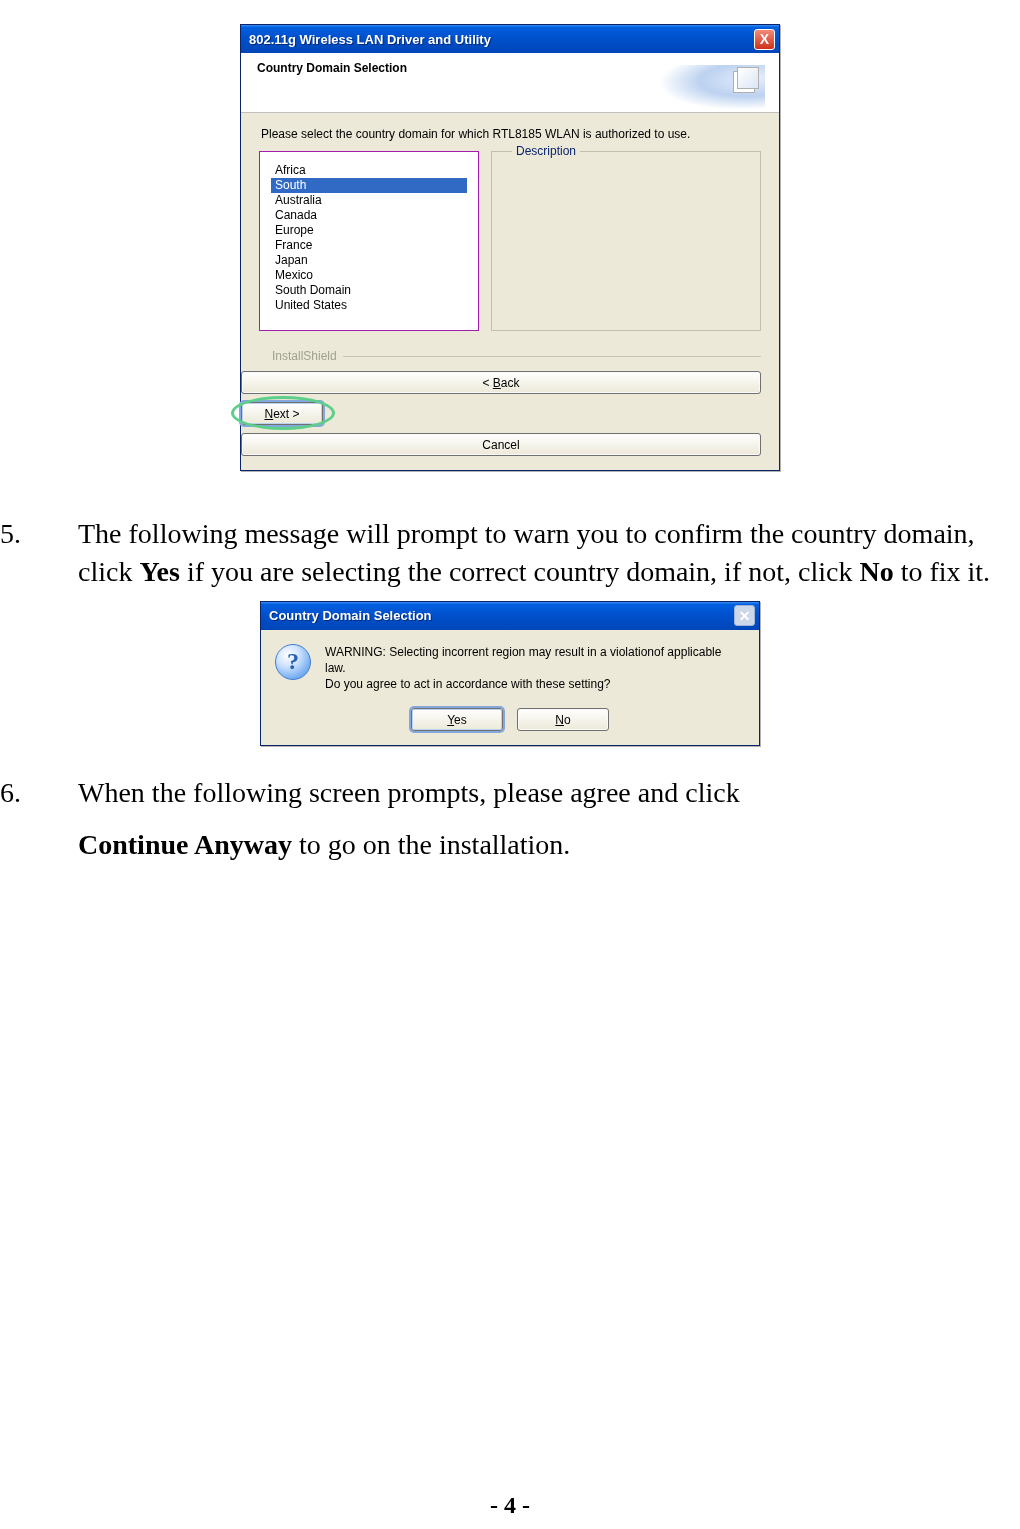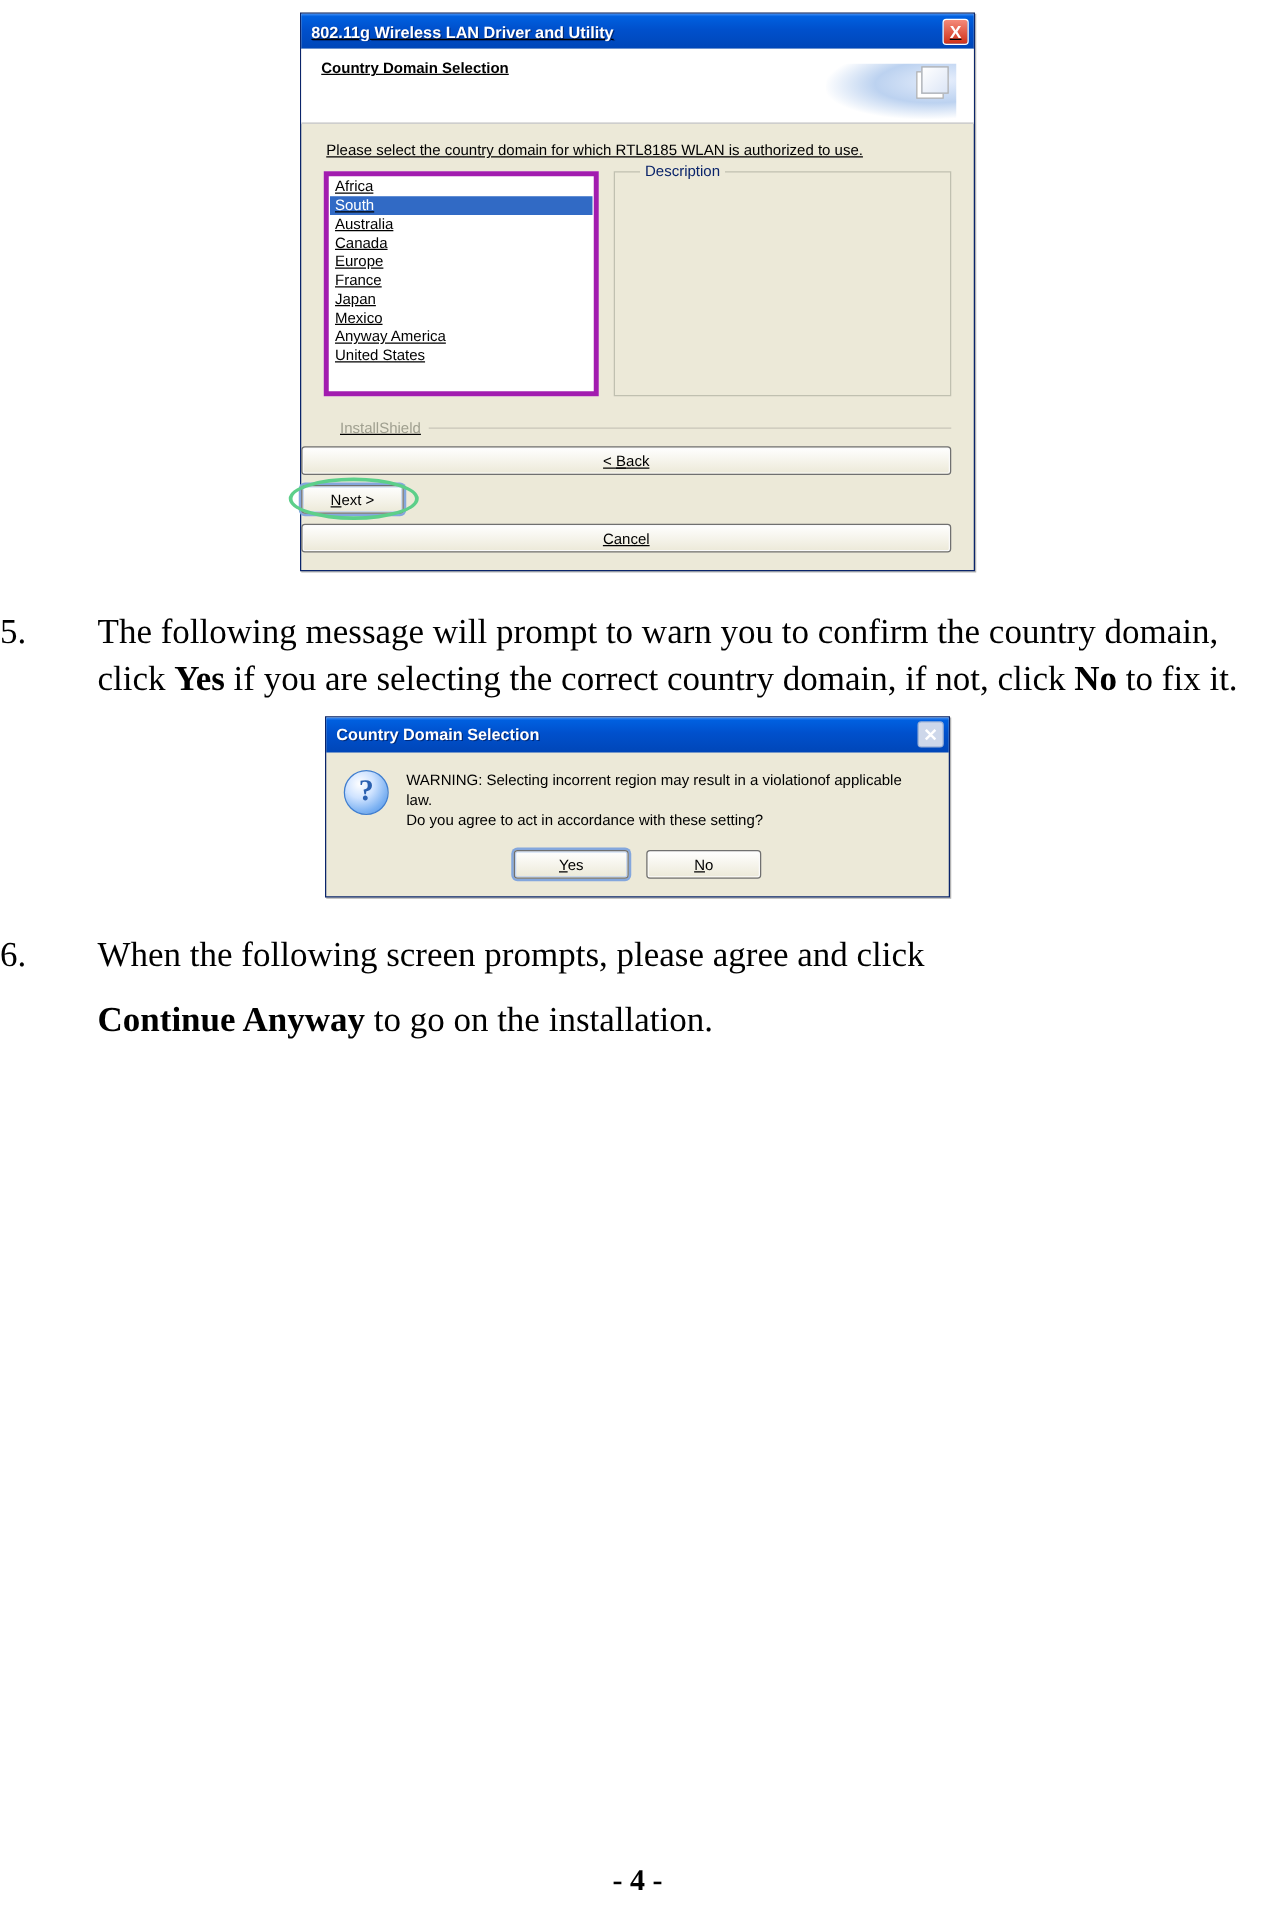--- a/index.html
+++ b/index.html
@@ -40,21 +40,21 @@
   .centered { display:flex; justify-content:center; margin-top:10px; }
 
   
   .win {
     font-family: Tahoma, Arial, sans-serif;
     font-size: 12px;
     background: #ece9d8;
     border: 1px solid #0a246a;
     box-shadow: 1px 1px 0 rgba(0,0,0,.3);
   }
-  .win1 { width: 540px; margin: 0 auto; text-decoration: underline; }
+  .win1 { width: 540px; margin: 14px auto; }
   .titlebar {
     height: 28px;
     background: linear-gradient(to bottom,#3f8cf3 0%,#0060e0 8%,#0050cc 45%,#0046b8 100%);
     display:flex; align-items:center;
     color:#fff; font-weight:bold;
     padding:0 4px 0 8px;
     font-size:13px;
     position:relative;
   }
   .titlebar .title { flex:1; text-shadow:1px 1px 0 #002a7a; white-space:nowrap; overflow:hidden; }
@@ -94,23 +94,23 @@
     position:absolute; right:6px; top:6px;
     width:20px;height:20px;
     background: linear-gradient(135deg,#fff,#dce6f6);
     border:1px solid #b0b0b0;
     box-shadow: -4px 4px 0 -1px #fff, -4px 4px 0 0 #b0b0b0;
   }
   .body1 { padding: 10px 18px 14px 18px; }
   .prompt { font-size:12px; margin:4px 0 10px 2px; }
   .cols { display:flex; gap:12px; }
   .listbox {
-    background:#fff; border:4px solid #a21caf;
+    background:#fff; border:1px solid #a21caf;
     width:220px; height:180px;
-    padding:1px; overflow:hidden;
+    padding:11px; overflow:hidden;
     font-size:12px;
   }
   .listbox .item { padding:0 4px; height:15px; line-height:15px; white-space:nowrap;}
   .listbox .item.sel { background:#316ac5; color:#fff; }
   .groupbox {
     flex:1; position:relative;
     border:1px solid #c0c0b0;
     padding:10px 8px 6px 8px;
     height:180px; font-size:12px;
     background:#ece9d8;
@@ -185,21 +185,21 @@
         <div class="cols">
           <div class="listbox" id="country-list">
               <div class="item">Africa</div>
               <div class="item sel">South</div>
               <div class="item">Australia</div>
               <div class="item">Canada</div>
               <div class="item">Europe</div>
               <div class="item">France</div>
               <div class="item">Japan</div>
               <div class="item">Mexico</div>
-              <div class="item">Anyway America</div>
+              <div class="item">South Domain</div>
               <div class="item">United States</div>
             </div>
           <div class="groupbox">
             <span class="legend">Description</span>
           </div>
         </div>
       </div>
       <div class="installshield">
         <span>InstallShield</span>
         <span class="line"></span>

